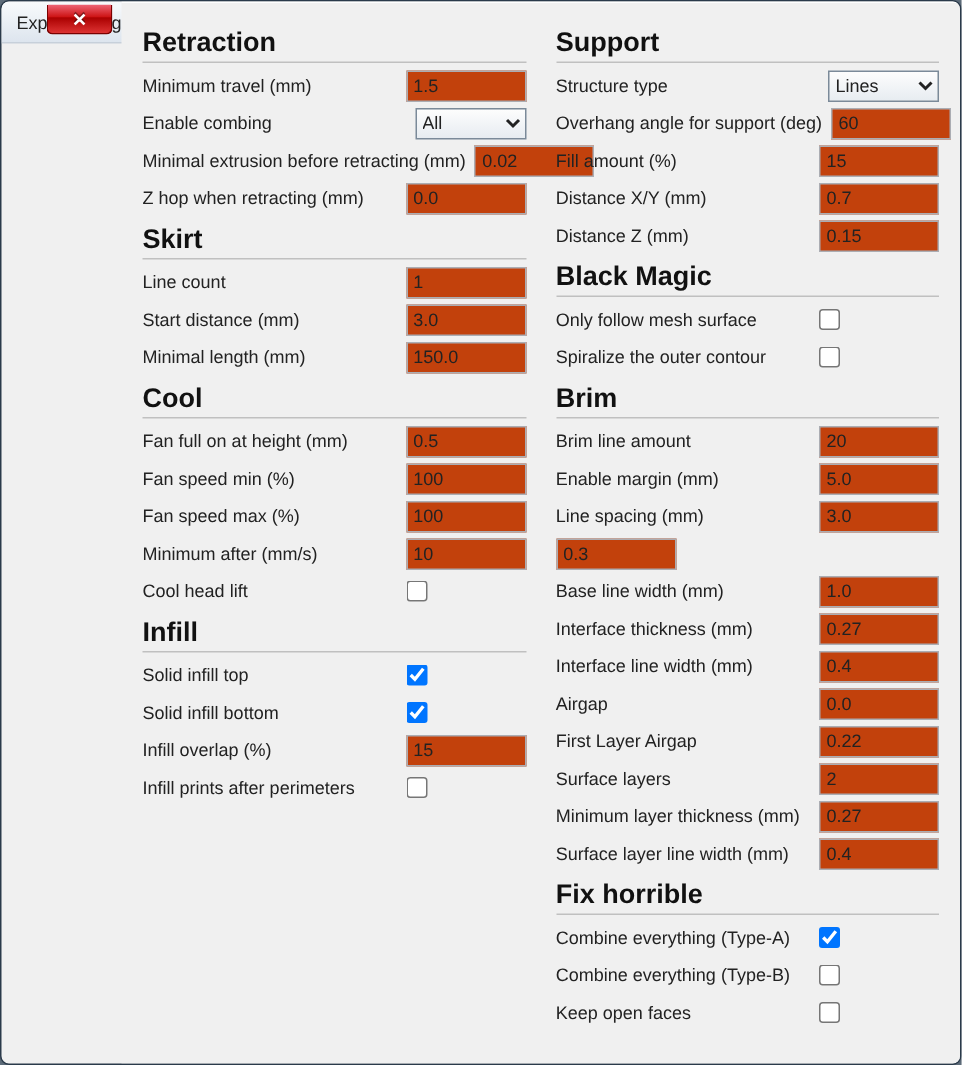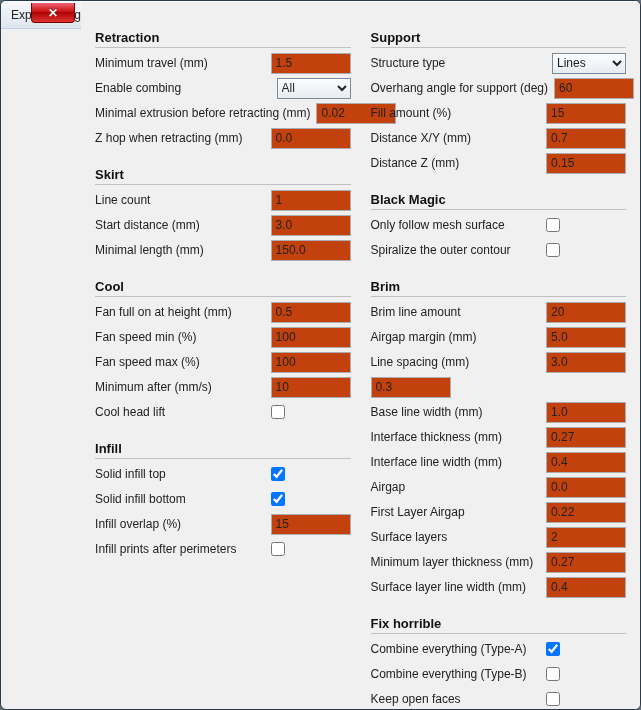--- a/index.html
+++ b/index.html
@@ -62,23 +62,23 @@
     overflow: auto;
     background: #f0f0f0;
     border-top: 1px solid #fff;
   }
   .col {
     flex: 1;
     min-width: 0;
   }
   .section-title {
     font-weight: bold;
-    font-size: 13px;
+    font-size: 18px;
     color: #111;
-    margin: 18px 0 4px 0;
+    margin: 6px 0 4px 0;
     border-bottom: 1px solid #c0c0c0;
     padding-bottom: 2px;
   }
   .row {
     display: flex;
     align-items: center;
     margin: 3px 0;
     min-height: 22px;
   }
   .row .lbl {
@@ -251,21 +251,21 @@
           </span>
         </div>
 
       <div class="section-title">Brim</div>
       <div class="row">
           <span class="lbl">Brim line amount</span>
           <input type="text" value="20" style="">
         </div>
 
       <div class="row">
-          <span class="lbl">Airgap margin (mm)</span>
+          <span class="lbl">Enable margin (mm)</span>
           <input type="text" value="5.0" style="">
         </div>
       <div class="row">
           <span class="lbl">Line spacing (mm)</span>
           <input type="text" value="3.0" style="">
         </div>
       <div class="row">
           <input type="text" value="0.3" style="">
         </div>
       <div class="row">

